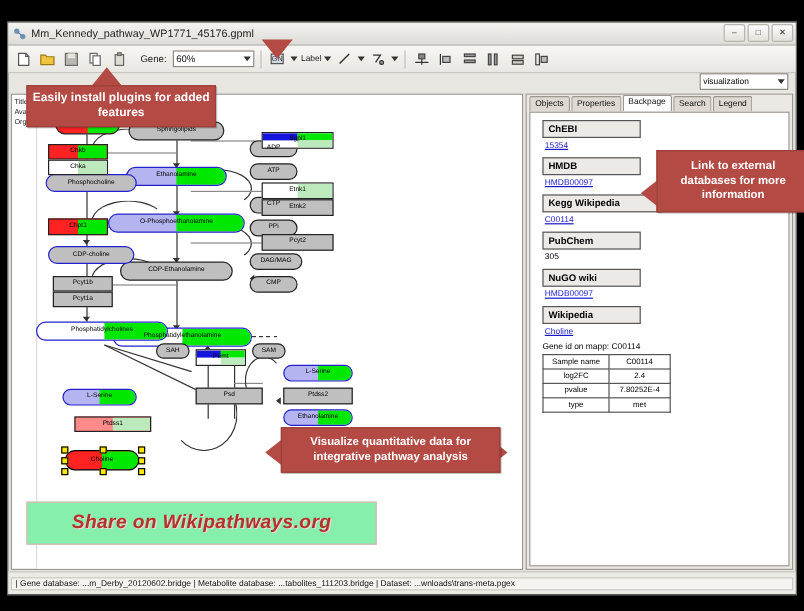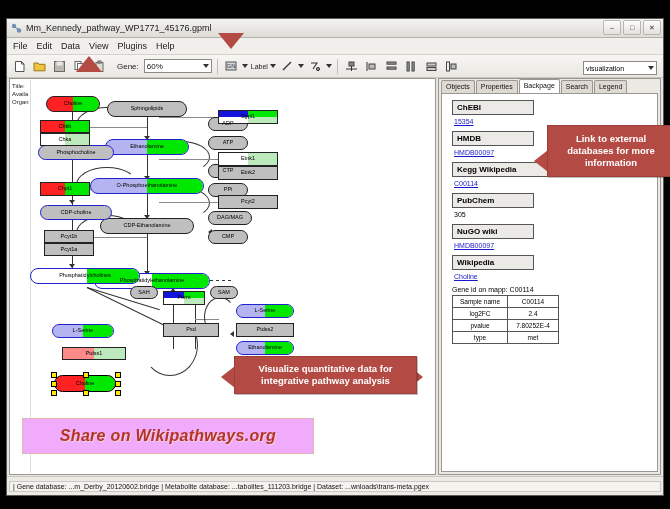--- a/index.html
+++ b/index.html
@@ -106,21 +106,21 @@
            justify-content:center;z-index:40;line-height:1.25;}
   .ar{position:absolute;z-index:39;}
   .ar-down{width:0;height:0;border-left:13px solid transparent;border-right:13px solid transparent;
            border-top:16px solid #b44a44;}
   .ar-up{width:0;height:0;border-left:13px solid transparent;border-right:13px solid transparent;
          border-bottom:16px solid #b44a44;}
   .ar-left{width:0;height:0;border-top:11px solid transparent;border-bottom:11px solid transparent;
            border-right:14px solid #b44a44;}
   .ar-right{width:0;height:0;border-top:11px solid transparent;border-bottom:11px solid transparent;
             border-left:14px solid #b44a44;}
-  .sharebox{position:absolute;left:22px;top:418px;width:290px;height:34px;border:1px solid #e3b5b2;background:#f0abfc;
+  .sharebox{position:absolute;left:22px;top:418px;width:290px;height:34px;border:1px solid #e3b5b2;background:#86efac;
             display:flex;align-items:center;justify-content:center;z-index:41;}
   .sharebox span{font-size:16px;font-style:italic;font-weight:bold;color:#b4322c;
                  text-shadow:1px 1px 0 #f0d4d2;letter-spacing:.3px;}
 </style>
 </head>
 <body>
 
 <div id="root">
 
   <div class="win">
@@ -134,28 +134,20 @@
           </svg>
       </span>
       <span class="tb-title">Mm_Kennedy_pathway_WP1771_45176.gpml</span>
       <span class="tb-btns">
         <span class="tb-btn">–</span>
         <span class="tb-btn">□</span>
         <span class="tb-btn">✕</span>
       </span>
     </div>
 
-    <div class="menubar">
-      <span>File</span>
-      <span>Edit</span>
-      <span>Data</span>
-      <span>View</span>
-      <span>Plugins</span>
-      <span>Help</span>
-    </div>
 
     <div class="toolbar">
       <span class="tbtn">
         <svg width="13" height="13" viewBox="0 0 13 13">
             <path d="M2.5 1.5h6l2.5 2.5v7.5h-8.5z" fill="#fff" stroke="#555"></path>
             <path d="M8.5 1.5v2.5h2.5" fill="none" stroke="#555"></path>
           </svg>
         </span>
       <span class="tbtn">
         <svg width="13" height="13" viewBox="0 0 13 13">
@@ -540,20 +532,21 @@
     </div>
 
     <div class="statusbar">
       <div class="statustext">| Gene database: ...m_Derby_20120602.bridge | Metabolite database: ...tabolites_111203.bridge | Dataset: ...wnloads\trans-meta.pgex</div>
     </div>
   </div>
 
   <div class="ar ar-down" style="left:218px;top:33px;"></div>
 
   <div class="ar ar-up" style="left:76px;top:56px;"></div>
+  <div class="callout" style="left:22px;top:71px;width:148px;height:33px;font-size:10px;padding:0 4px;">Easily install plugins for added features</div>
 
   <div class="ar ar-left" style="left:534px;top:150px;"></div>
   <div class="callout" style="left:547px;top:125px;width:118px;height:50px;font-size:9.5px;padding:0 4px;">Link  to external databases  for more information</div>
 
   <div class="ar ar-left" style="left:221px;top:366px;"></div>
   <div class="callout" style="left:234px;top:356px;width:175px;height:36px;font-size:9.5px;padding:0 3px;">Visualize quantitative data  for integrative pathway analysis</div>
   <div class="ar ar-right" style="left:409px;top:366px;"></div>
 
   <div class="sharebox">
     <span>Share on Wikipathways.org</span>

